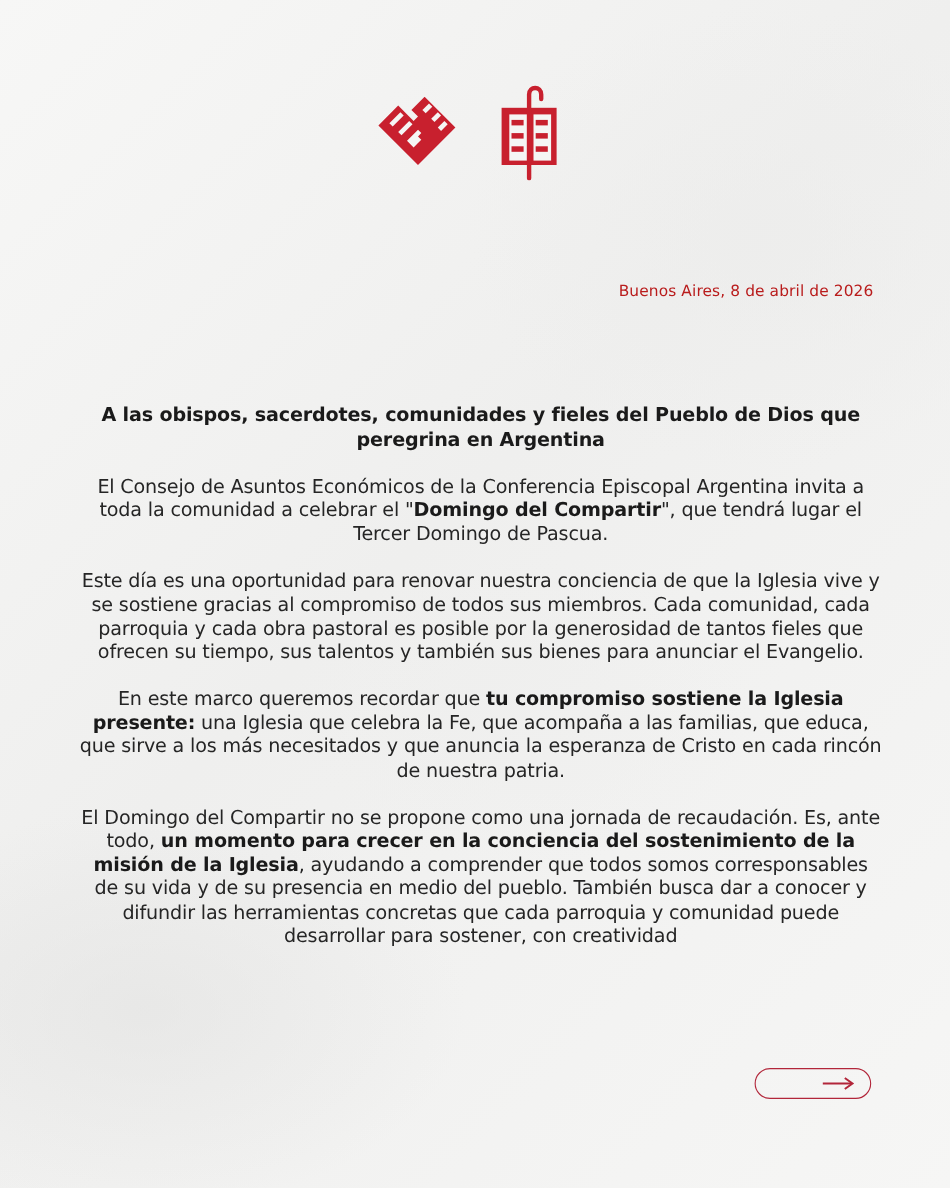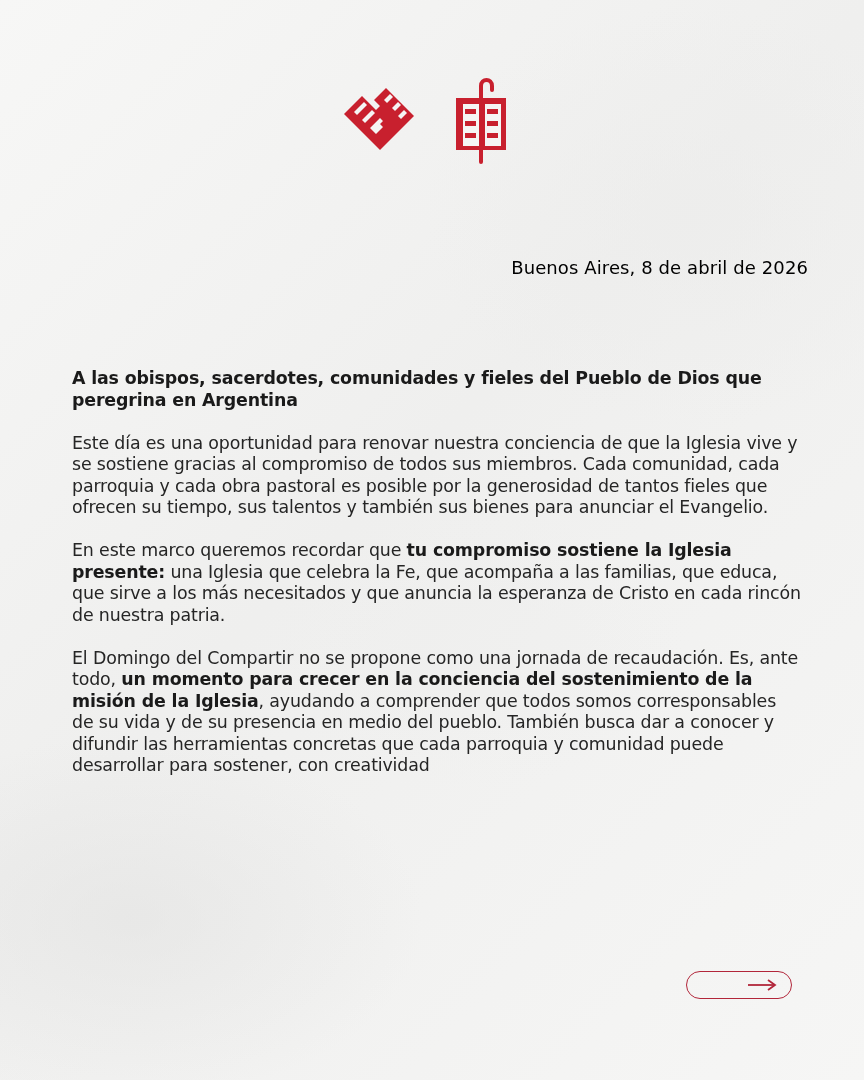--- a/index.html
+++ b/index.html
@@ -11,29 +11,29 @@
         radial-gradient(ellipse 380px 300px at 80% 20%, rgba(236,236,235,0.6), rgba(245,245,244,0) 70%),
         radial-gradient(ellipse 300px 200px at 55% 60%, rgba(238,238,237,0.5), rgba(245,245,244,0) 70%),
         linear-gradient(135deg, #f7f7f6 0%, #efefee 45%, #f6f6f5 100%);
       font-family: "DejaVu Sans", sans-serif;
       color: #1e1e1e;
     }
     .logos { position: absolute; top: 76px; left: 0; width: 864px; height: 90px; }
     .logo-fe { position: absolute; left: 340px; top: 12px; width: 80px; height: 66px; }
     .logo-cea { position: absolute; left: 452px; top: 0; width: 60px; height: 88px; }
     .date {
-      position: absolute; top: 257px; right: 56px;
-      font-size: 18px; letter-spacing: 0.1px; color: #000000;
+      position: absolute; top: 257px; right: 70px;
+      font-size: 14px; letter-spacing: 0.1px; color: #b91c1c;
     }
     .letter {
       position: absolute; left: 72px; top: 368px; width: 730px;
       font-size: 17.4px; line-height: 21.5px; color: #252525;
       letter-spacing: -0.15px;
     }
-    .letter p { margin: 0 0 21.5px 0; }
+    .letter p { margin: 0 0 21.5px 0; text-align: center; }
     .letter .heading { font-weight: bold; color: #1a1a1a; }
     .letter b { font-weight: bold; color: #1a1a1a; }
     .next-btn {
       position: absolute; left: 686px; top: 971px; width: 106px; height: 28px;
       border: 1.5px solid #b2263a; border-radius: 16px; box-sizing: border-box;
       background: transparent; cursor: pointer;
     }
     .next-btn .arrow { position: absolute; right: 14px; top: 7px; width: 30px; height: 12px; }
   </style>
 </head>
@@ -66,20 +66,21 @@
       <rect x="35" y="57" width="11" height="5"></rect>
     </g>
     <path d="M29 86 L29 10 C29 2 40 2 40 10 L40 14" fill="none" stroke="#c8202e" stroke-width="4" stroke-linecap="round"></path>
   </svg>
 </div>
 
 <div class="date">Buenos Aires, 8 de abril de 2026</div>
 
 <div class="letter">
   <p class="heading">A las obispos, sacerdotes, comunidades y fieles del Pueblo de Dios que peregrina en Argentina</p>
+  <p><span>El Consejo de Asuntos Económicos de la Conferencia Episcopal Argentina invita a toda la comunidad a celebrar el "</span><b>Domingo del Compartir</b><span>", que tendrá lugar el Tercer Domingo de Pascua.</span></p>
   <p>Este día es una oportunidad para renovar nuestra conciencia de que la Iglesia vive y se sostiene gracias al compromiso de todos sus miembros. Cada comunidad, cada parroquia y cada obra pastoral es posible por la generosidad de tantos fieles que ofrecen su tiempo, sus talentos y también sus bienes para anunciar el Evangelio.</p>
   <p><span>En este marco queremos recordar que </span><b>tu compromiso sostiene la Iglesia presente:</b><span> una Iglesia que celebra la Fe, que acompaña a las familias, que educa, que sirve a los más necesitados y que anuncia la esperanza de Cristo en cada rincón de nuestra patria.</span></p>
   <p><span>El Domingo del Compartir no se propone como una jornada de recaudación. Es, ante todo, </span><b>un momento para crecer en la conciencia del sostenimiento de la misión de la Iglesia</b><span>, ayudando a comprender que todos somos corresponsables de su vida y de su presencia en medio del pueblo. También busca dar a conocer y difundir las herramientas concretas que cada parroquia y comunidad puede desarrollar para sostener, con creatividad</span></p>
 </div>
 
 <div class="next-btn">
   <svg class="arrow" viewBox="0 0 30 12">
     <line x1="1" y1="6" x2="27" y2="6" stroke="#b2263a" stroke-width="1.8"></line>
     <polyline points="21,1 28,6 21,11" fill="none" stroke="#b2263a" stroke-width="1.8"></polyline>
   </svg>

